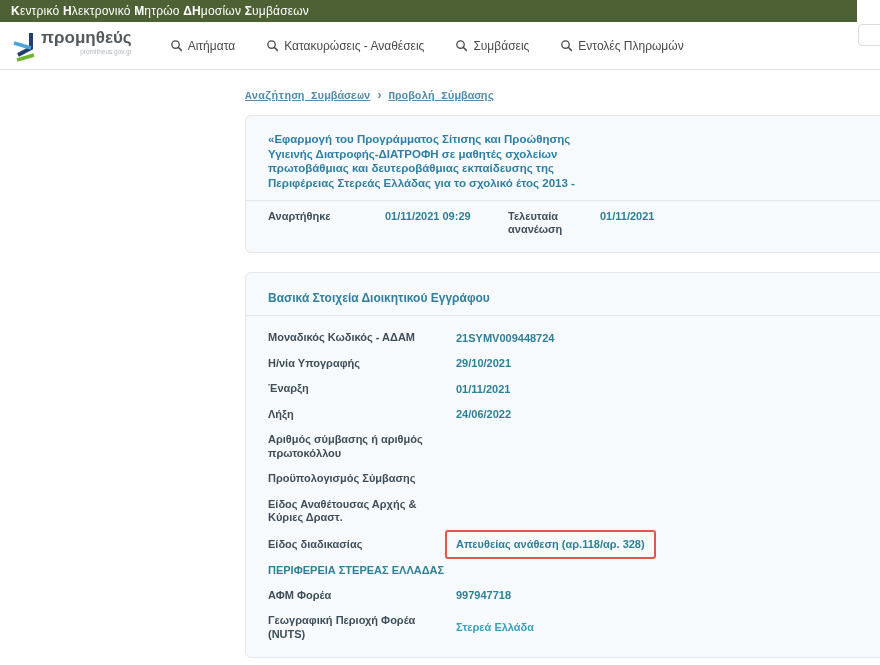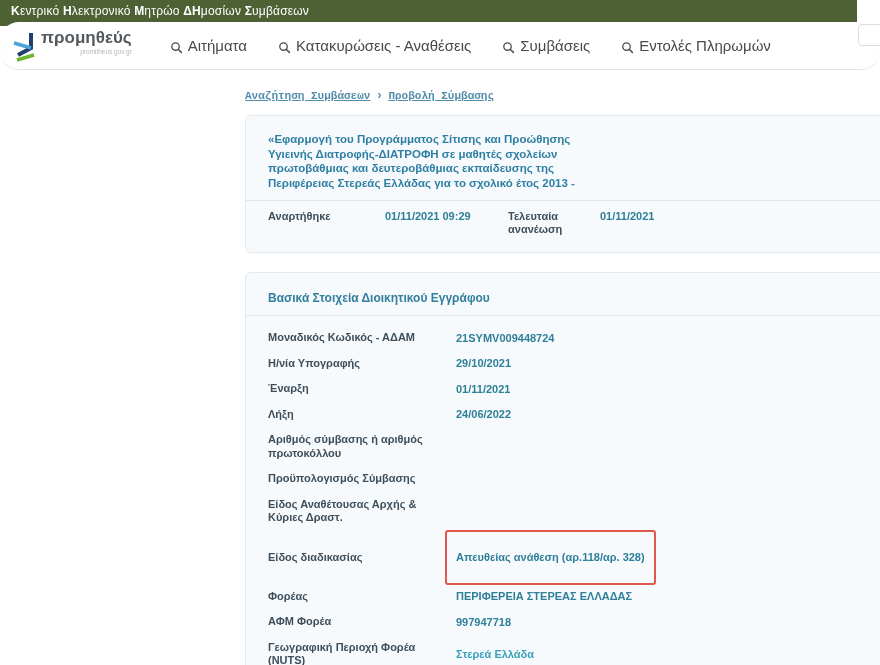--- a/index.html
+++ b/index.html
@@ -23,32 +23,32 @@
     letter-spacing: .2px;
     white-space: nowrap;
   }
   .topbar span.b { font-weight: 700; }
 
   
   .header {
     position: absolute; top: 22px; left: 0; right: 0;
     height: 48px; background: #fff;
     border-bottom: 1px solid #e3e3e3;
-    display: flex; align-items: center; border-radius: 19px;
+    display: flex; align-items: center;
   }
   .brand { display: flex; align-items: flex-start; margin-left: 12px; cursor: pointer; }
   .brand svg { margin-right: 3px; margin-top: 2px; }
   .brand-name { font-size: 17px; font-weight: 700; color: #54595d; line-height: 18px; }
   .brand-domain { font-size: 6.5px; color: #b3b8bc; text-align: right; margin-top: 1px; }
 
   .nav { display: flex; align-items: center; margin-left: 38px; }
   .nav-item {
-    display: flex; align-items: flex-end;
+    display: flex; align-items: flex-start;
     margin-right: 31px;
-    font-size: 15px; color: #4a4a4a;
+    font-size: 12px; color: #4a4a4a;
     cursor: pointer; white-space: nowrap;
   }
   .nav-item svg { margin-right: 5px; flex: 0 0 auto; }
 
   .partial-box {
     position: absolute; top: 2px; right: -16px;
     width: 38px; height: 22px;
     border: 1px solid #dcdcdc; border-radius: 4px;
     background: #fff;
   }
@@ -92,21 +92,21 @@
     width: 188px; flex: 0 0 188px;
     font-size: 11px; font-weight: 700; color: #3e4e5a;
     line-height: 13.5px; padding-right: 14px;
   }
   .dvalue { font-size: 11px; font-weight: 700; color: #2e7f98; line-height: 13px; }
   .dvalue .value-link { color: #38a0ba; cursor: pointer; }
   .red-box {
     display: inline-block;
     border: 2px solid #e2574b;
     border-radius: 3px;
-    padding: 19px 9px;
+    padding: 6px 9px;
     margin: -7px 0 -7px -11px;
   }
 </style>
 </head>
 <body>
 
 <div class="topbar">
   <span id="topbar-title"><span class="b">Κ</span><span>εντρικό </span><span class="b">Η</span><span>λεκτρονικό </span><span class="b">Μ</span><span>ητρώο </span><span class="b">ΔΗ</span><span>μοσίων </span><span class="b">Σ</span><span>υμβάσεων</span></span>
 </div>
 
@@ -200,21 +200,20 @@
         </div>
         <div class="drow">
           <div class="dlabel">Είδος Αναθέτουσας Αρχής &amp; Κύριες Δραστ.</div>
           <div class="dvalue"></div>
         </div>
         <div class="drow">
           <div class="dlabel">Είδος διαδικασίας</div>
           <div class="dvalue"><span class="red-box"><span>Απευθείας ανάθεση (αρ.118/αρ. 328)</span></span></div>
         </div>
         <div class="drow">
-          <div class="dlabel">Φορέας</div>
           <div class="dvalue"><span>ΠΕΡΙΦΕΡΕΙΑ ΣΤΕΡΕΑΣ ΕΛΛΑΔΑΣ</span></div>
         </div>
         <div class="drow">
           <div class="dlabel">ΑΦΜ Φορέα</div>
           <div class="dvalue"><span>997947718</span></div>
         </div>
         <div class="drow">
           <div class="dlabel">Γεωγραφική Περιοχή Φορέα (NUTS)</div>
           <div class="dvalue"><span class="value-link">Στερεά Ελλάδα</span></div>
         </div>

